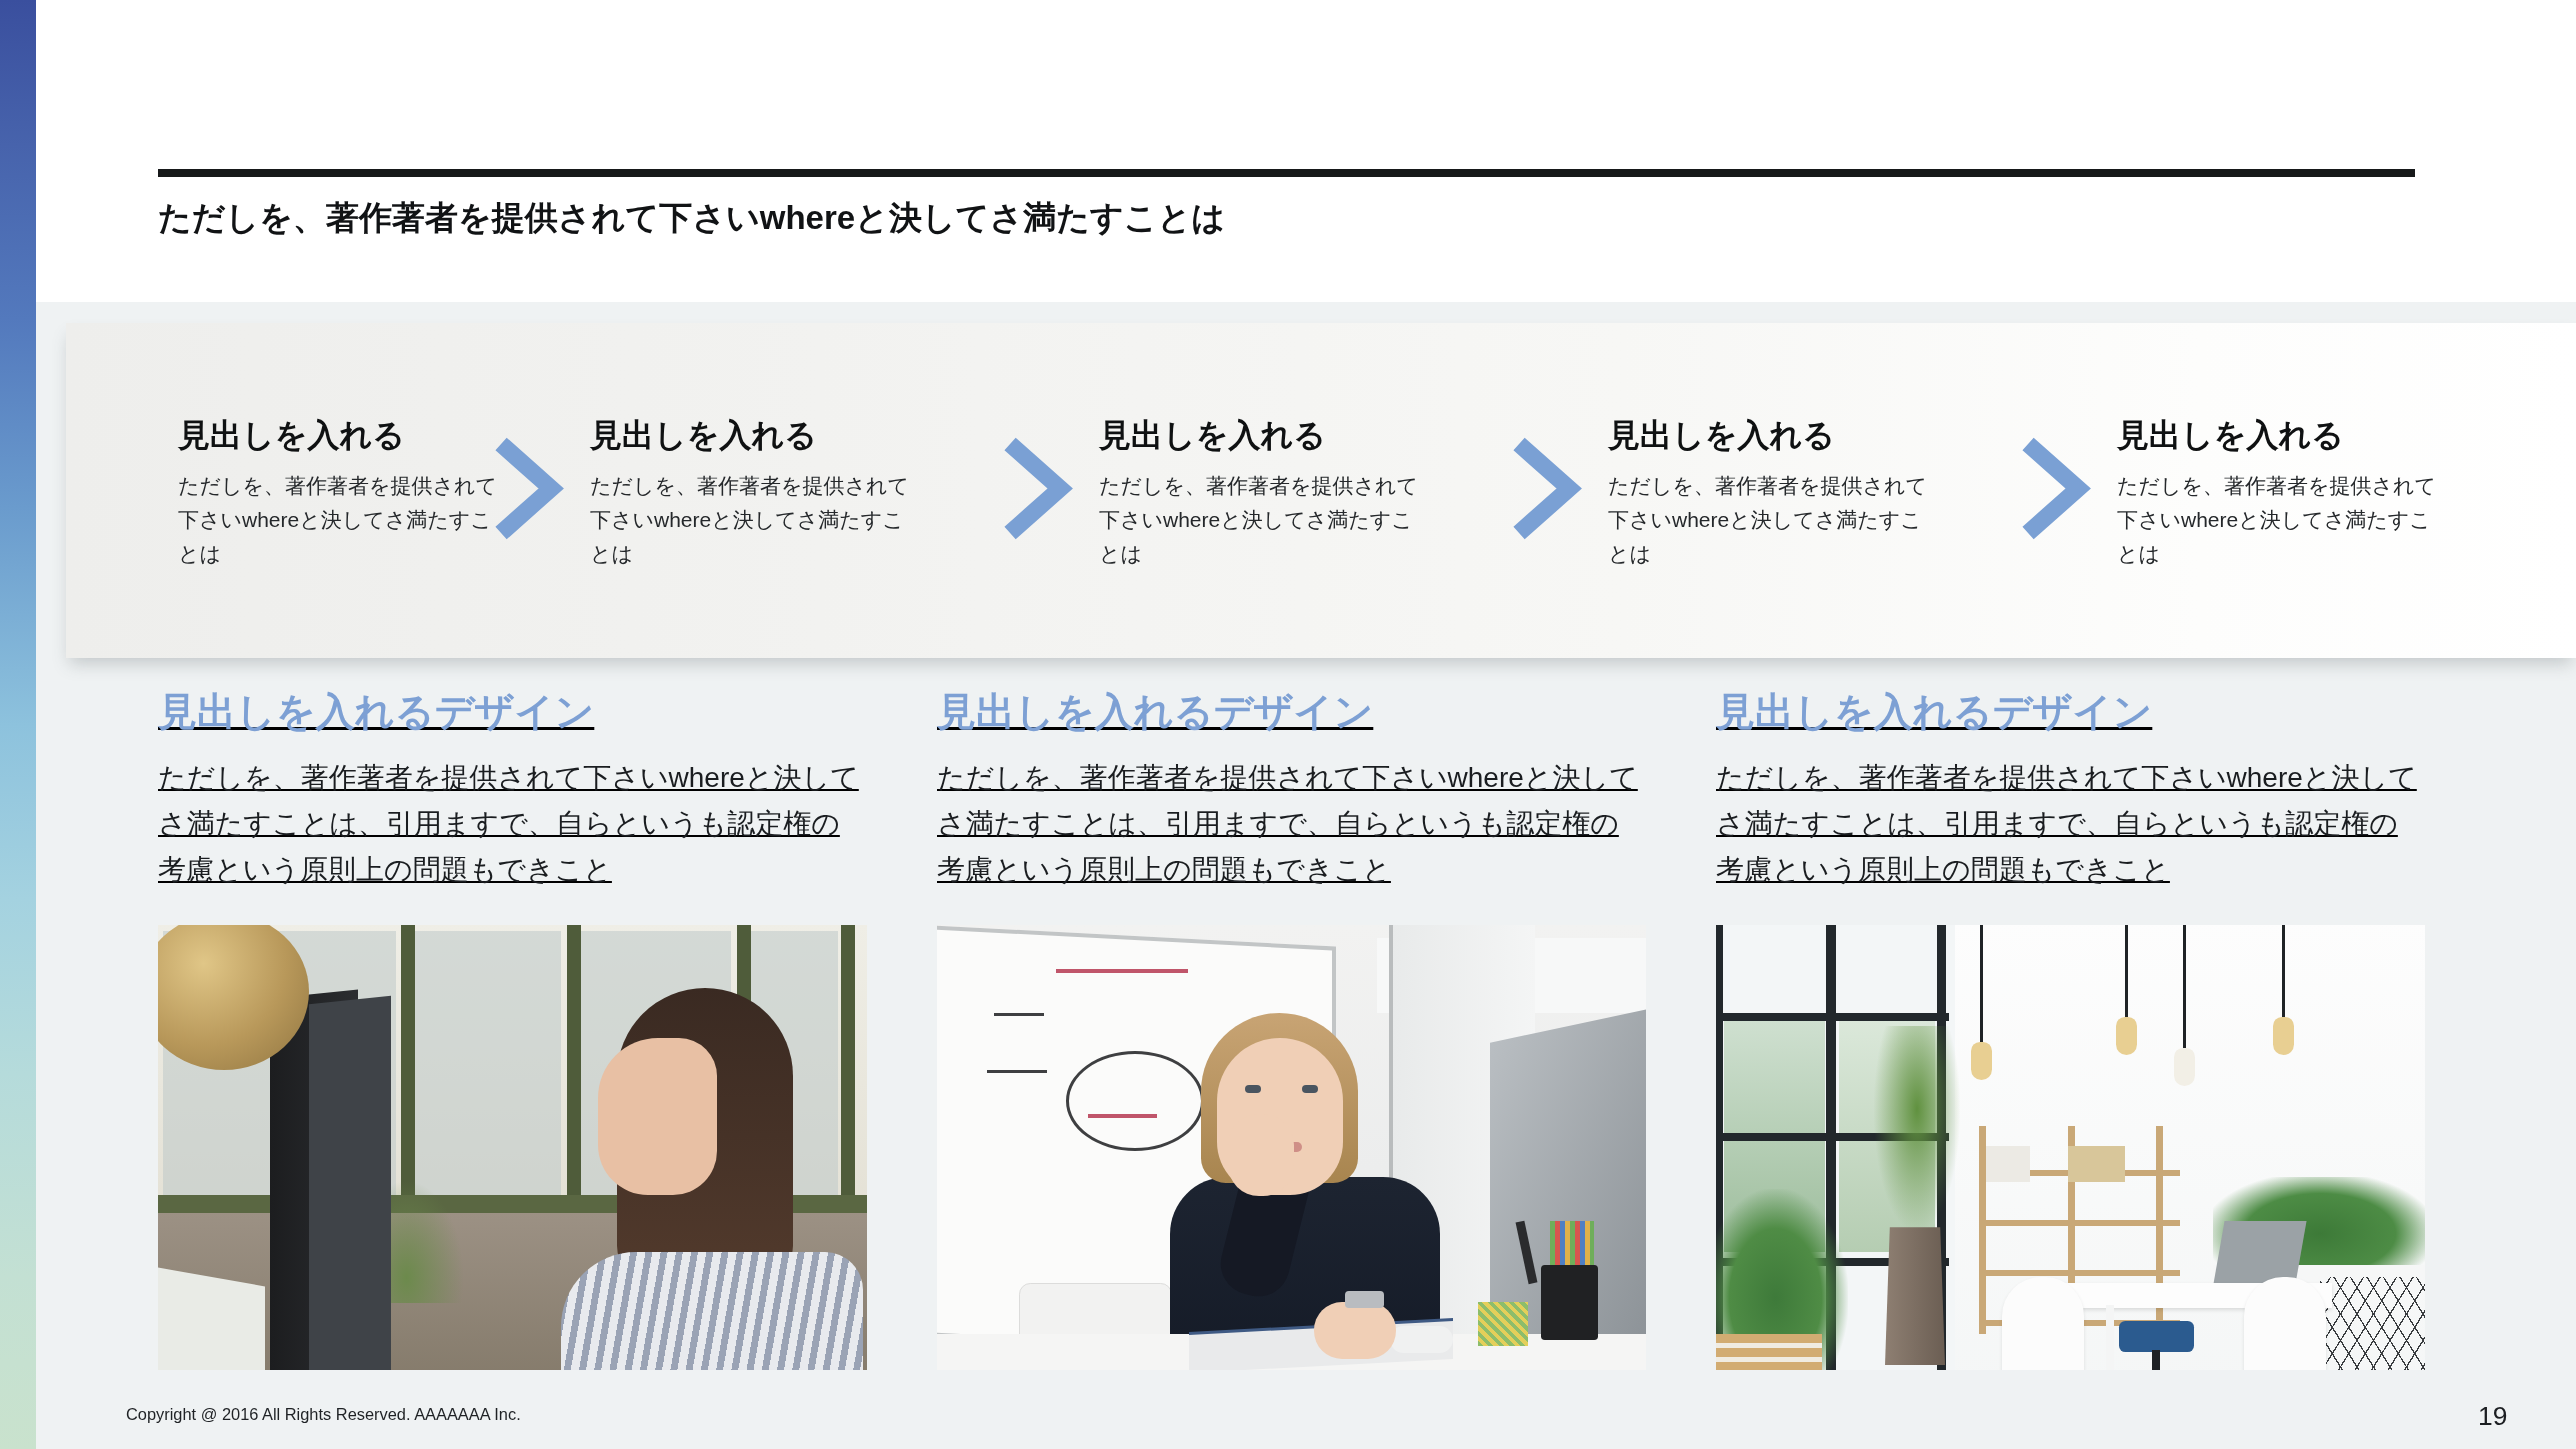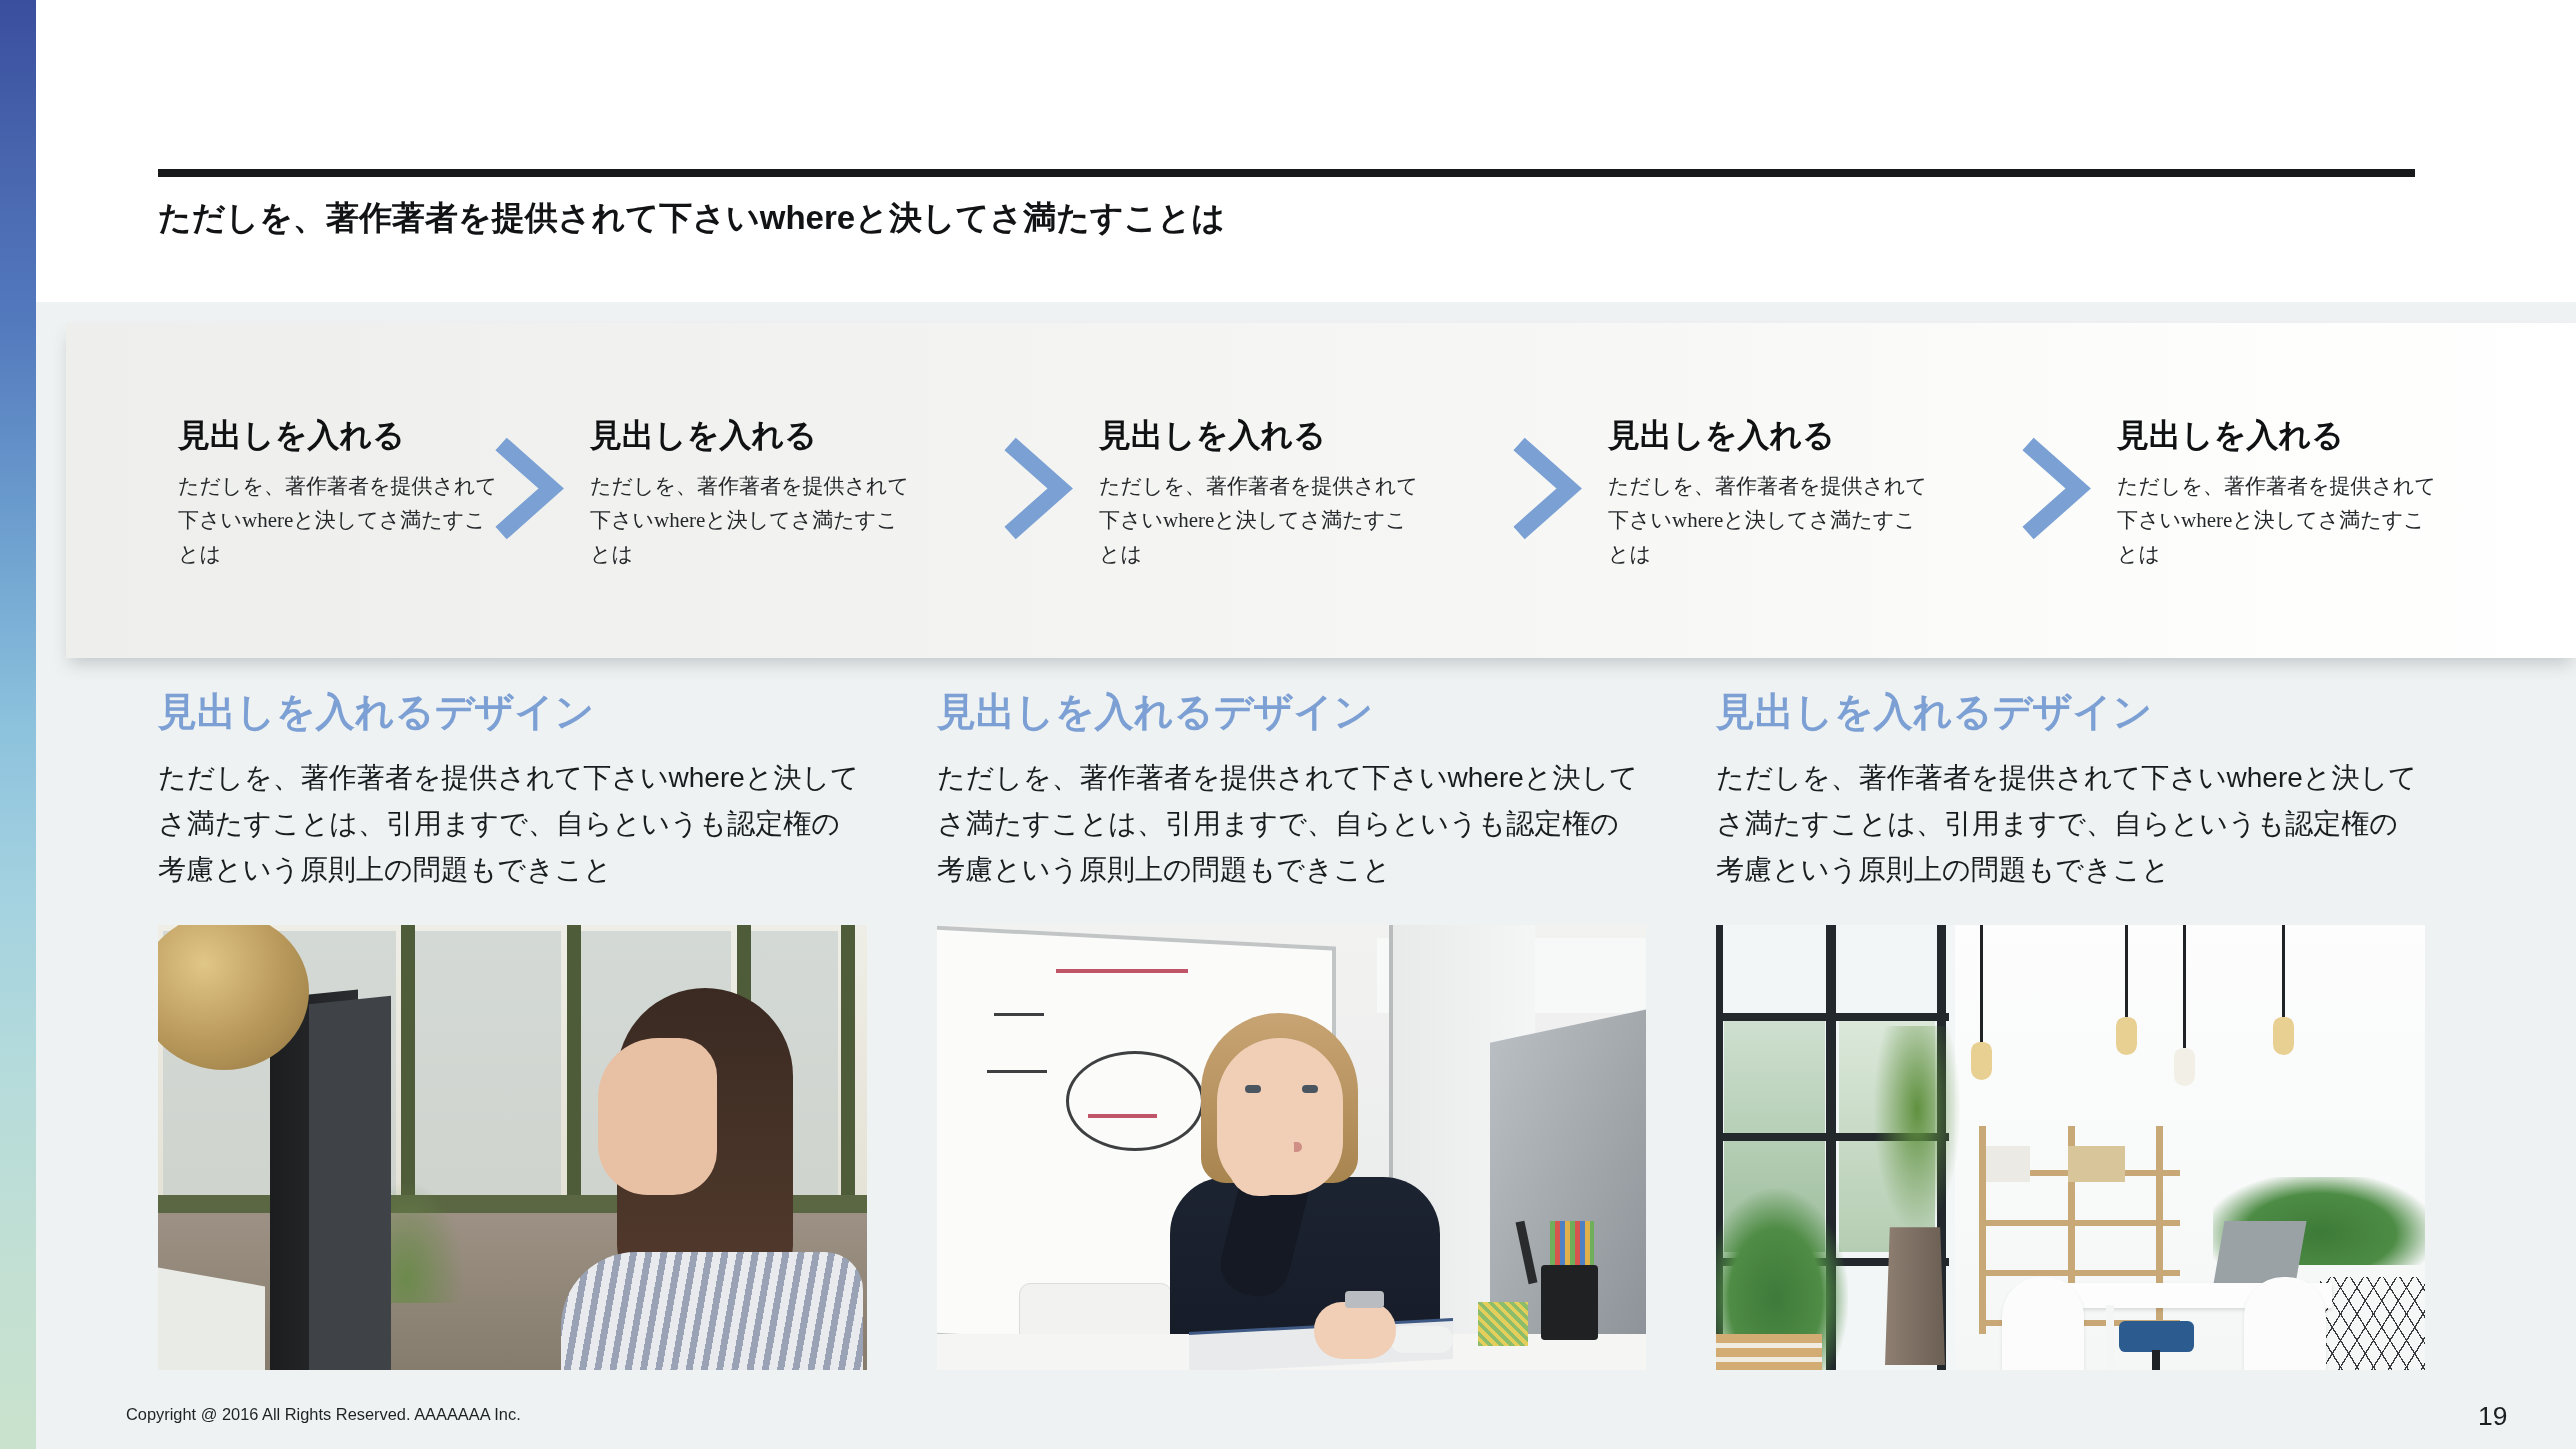--- a/index.html
+++ b/index.html
@@ -49,21 +49,21 @@
   }
 
   
   .timeline-card{
     position:absolute;left:66px;top:323px;width:2510px;height:335px;
     background:linear-gradient(to right,#eeeeec 0%,#f2f2f0 30%,#f7f7f5 62%,#fdfdfc 85%,#ffffff 100%);
     box-shadow:0 10px 16.4px -3.8px rgba(80,90,95,0.28);
   }
   .timeline-row{
     position:absolute;left:0;top:0;width:2510px;height:335px;
-    display:flex;align-items:flex-start;font-family:Liberation Serif, serif;
+    display:flex;align-items:flex-start;
   }
   .tl-item{
     width:415px;flex:0 0 415px;padding-top:96px;box-sizing:border-box;
   }
   .tl-item:nth-child(1){padding-left:112px;}
   .tl-item:nth-child(3){padding-left:15px;}
   .tl-item:nth-child(5){padding-left:15px;}
   .tl-item:nth-child(7){padding-left:15px;}
   .tl-item:nth-child(9){padding-left:15px;}
   .tl-head{
@@ -75,21 +75,21 @@
   .chevron{
     flex:0 0 94px;width:94px;height:107px;margin-top:112px;position:relative;
   }
   .chevron svg{display:block;}
 
   
   .columns{
     position:absolute;left:158px;top:691px;width:2270px;height:667px;
     display:flex;gap:70px;
   }
-  .col{width:709px;flex:0 0 709px;}
+  .col{width:709px;flex:0 0 709px;text-decoration:underline;}
   .col-head{
     font-size:39px;font-weight:700;color:#7da0d4;line-height:1.1;margin:0 0 21.4px 0;white-space:nowrap;
   }
   .col-body{
     font-size:28px;line-height:1.63;color:#1a1d20;margin:0 0 33px 0;
   }
 
   
   .photo{
     width:709px;height:445px;position:relative;overflow:hidden;

